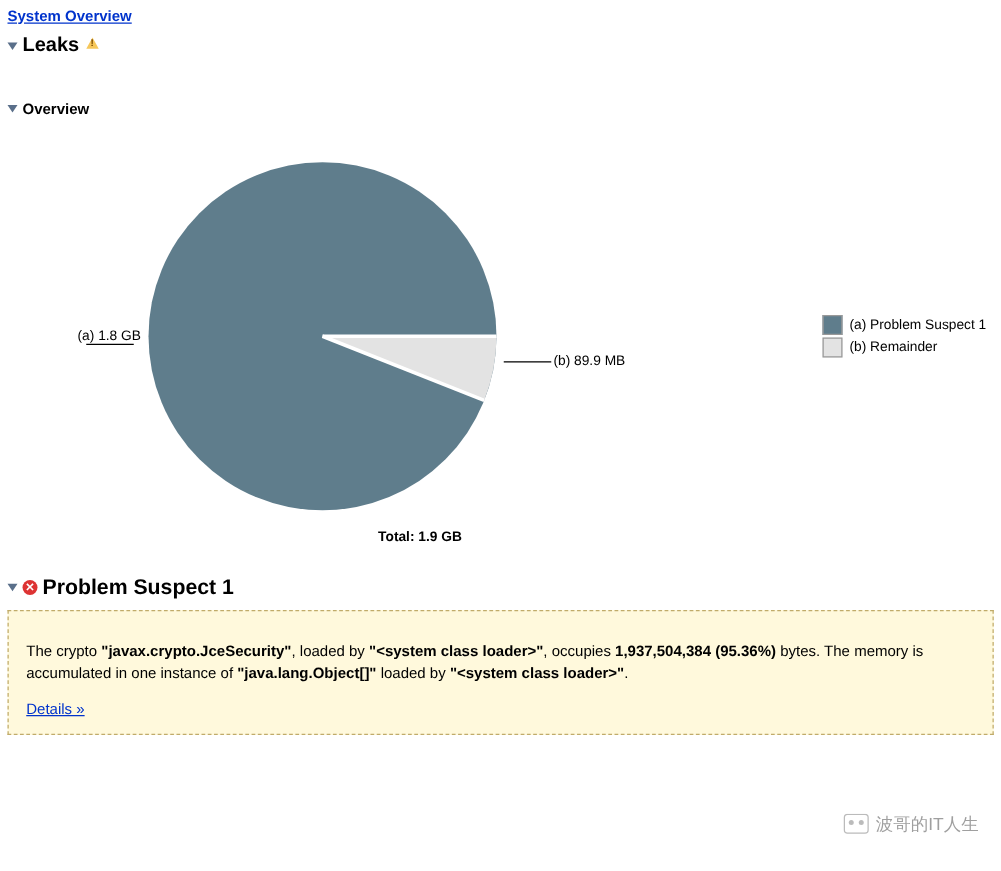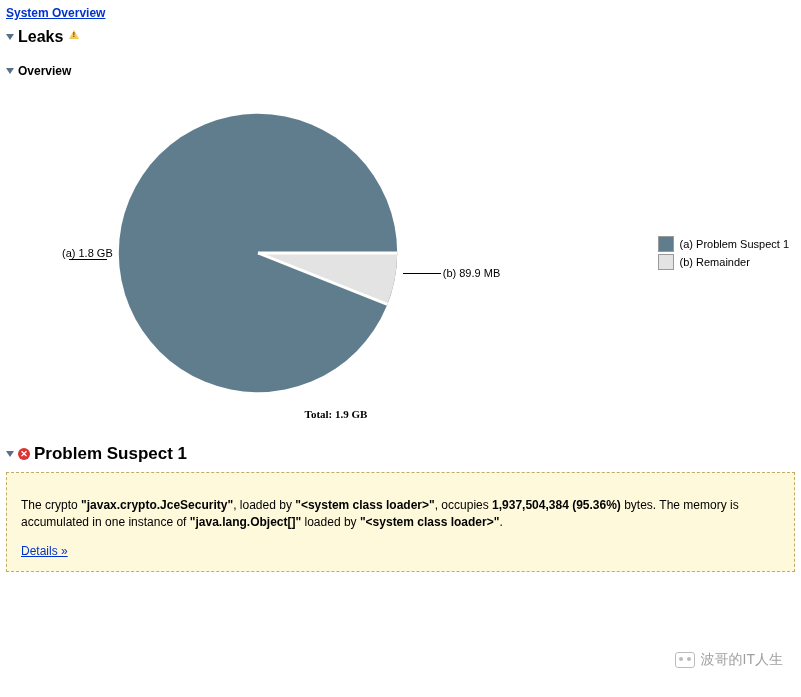--- a/index.html
+++ b/index.html
@@ -103,21 +103,20 @@
     width: 38px;
     height: 1px;
     background: #000;
     margin: 0 2px 0 0;
   }
   .total-line {
     text-align: center;
     font-size: 11px;
     font-weight: bold;
     margin-top: 0;
-    font-family: Liberation Serif, serif;
   }
   .legend {
     margin-left: auto;
     margin-right: 6px;
     align-self: center;
     font-size: 11px;
   }
   .legend-row {
     display: flex;
     align-items: center;
@@ -163,21 +162,20 @@
   .details-link {
     color: #0033cc;
     text-decoration: underline;
     cursor: pointer;
   }
   .watermark {
     position: fixed;
     right: 18px;
     bottom: 28px;
     display: flex;
-    align-items: center;
     gap: 6px;
     color: #8f8f8f;
     font-size: 14px;
     opacity: 0.85;
     pointer-events: none;
   }
   .wm-icon {
     width: 18px;
     height: 14px;
     border: 1px solid #b0b0b0;
@@ -204,21 +202,21 @@
 <a class="page-title">System Overview</a>
 
 
 <div class="section-header">
   <span class="twisty"></span>
   <span class="leaks-title">Leaks</span>
   <span class="warn-icon"></span>
 </div>
 
 
-<div class="section-header" style="margin-top:18px;">
+<div class="section-header" style="margin-top:34px;">
   <span class="twisty"></span>
   <span class="overview-title">Overview</span>
 </div>
 
 
 <div class="chart-area">
   <div style="display:flex;align-items:center;margin-left:56px;flex-direction:column;">
     <span class="leader-label">(a)  1.8 GB</span>
     <div class="leader-line-left"></div>
   </div>

